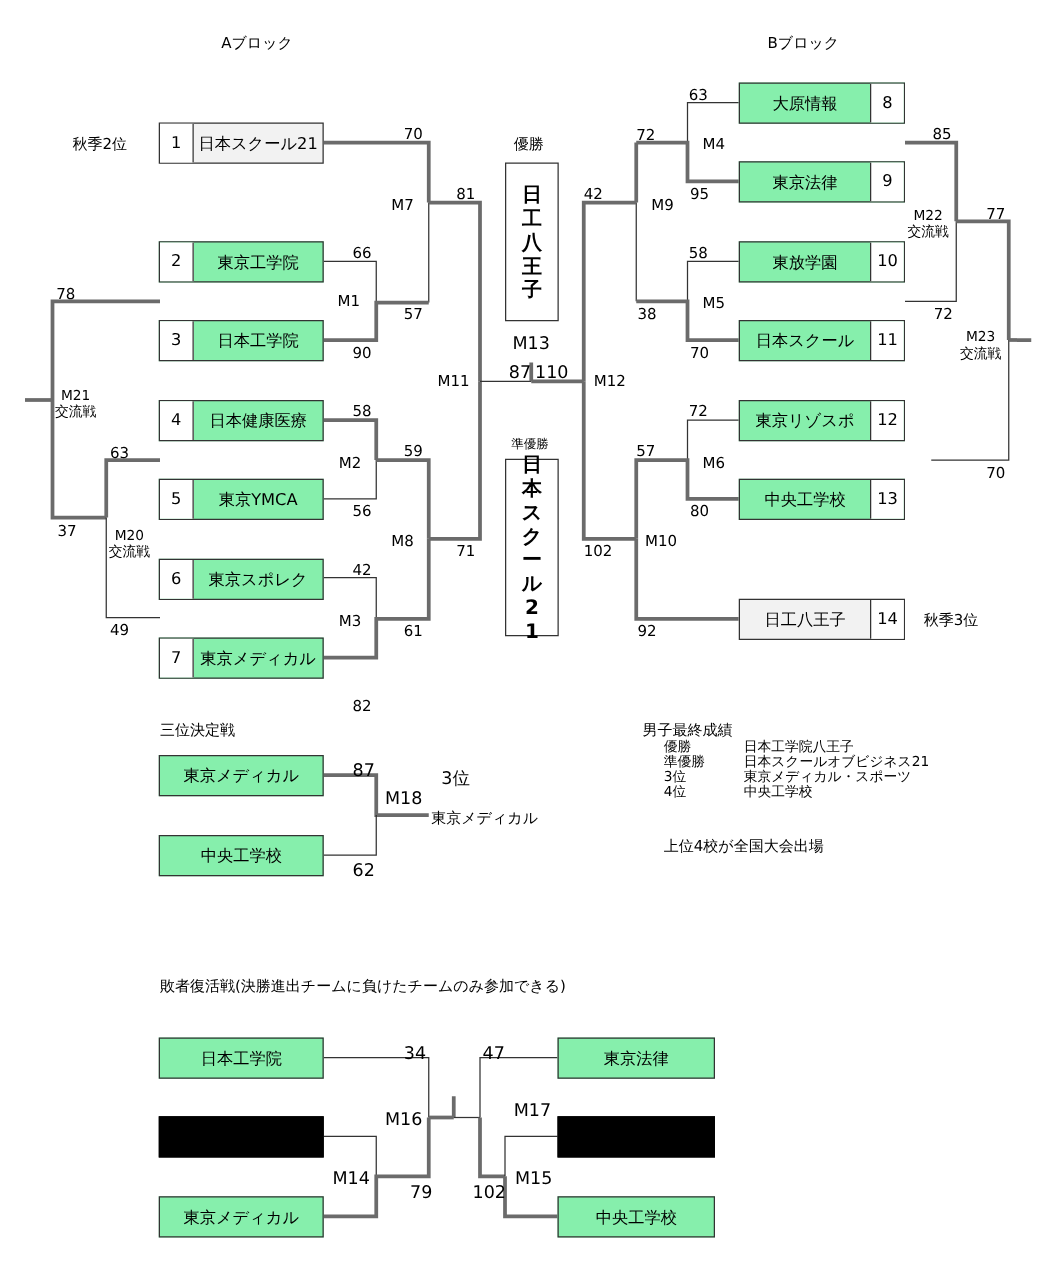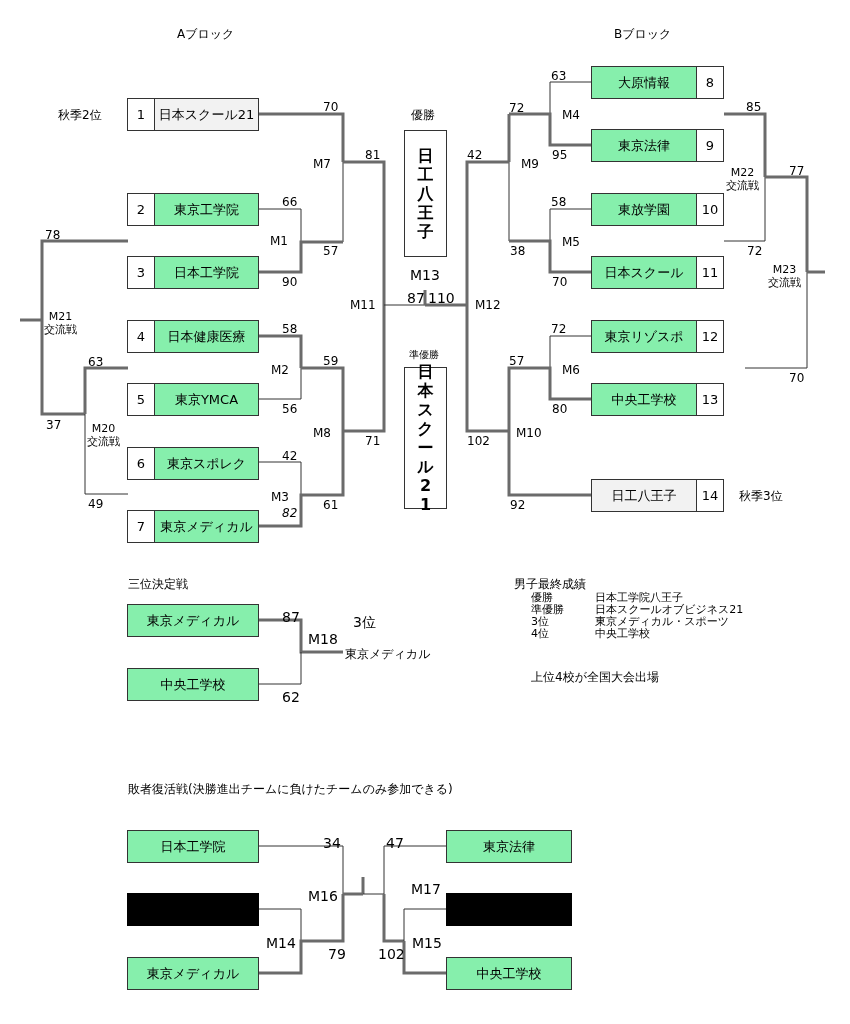--- a/index.html
+++ b/index.html
@@ -225,21 +225,21 @@
     <div class="lbl" style="left: 350px; top: 298px;">M11</div>
     <div class="lbl" style="left: 282px; top: 322px;">58</div>
     <div class="lbl" style="left: 323px; top: 354px;">59</div>
     <div class="lbl" style="left: 271px; top: 363px;">M2</div>
     <div class="lbl" style="left: 282px; top: 402px;">56</div>
     <div class="lbl" style="left: 313px; top: 426px;">M8</div>
     <div class="lbl" style="left: 365px; top: 434px;">71</div>
     <div class="lbl" style="left: 282px; top: 449px;">42</div>
     <div class="lbl" style="left: 271px; top: 490px;">M3</div>
     <div class="lbl" style="left: 323px; top: 498px;">61</div>
-    <div class="lbl" style="left: 282px; top: 506px; font-style: italic;">82</div>
+    <div class="lbl" style="left: 282px; top: 558px;">82</div>
     <div class="lbl" style="left: 45px; top: 228px;">78</div>
     <div class="mlbl" style="left: 44px; top: 310px; white-space: pre;">M21
 交流戦</div>
     <div class="lbl" style="left: 88px; top: 355px;">63</div>
     <div class="lbl" style="left: 46px; top: 418px;">37</div>
     <div class="mlbl" style="left: 87px; top: 422px; white-space: pre;">M20
 交流戦</div>
     <div class="lbl" style="left: 88px; top: 497px;">49</div>
     <div class="lbl" style="left: 551px; top: 69px;">63</div>
     <div class="lbl" style="left: 509px; top: 101px;">72</div>

